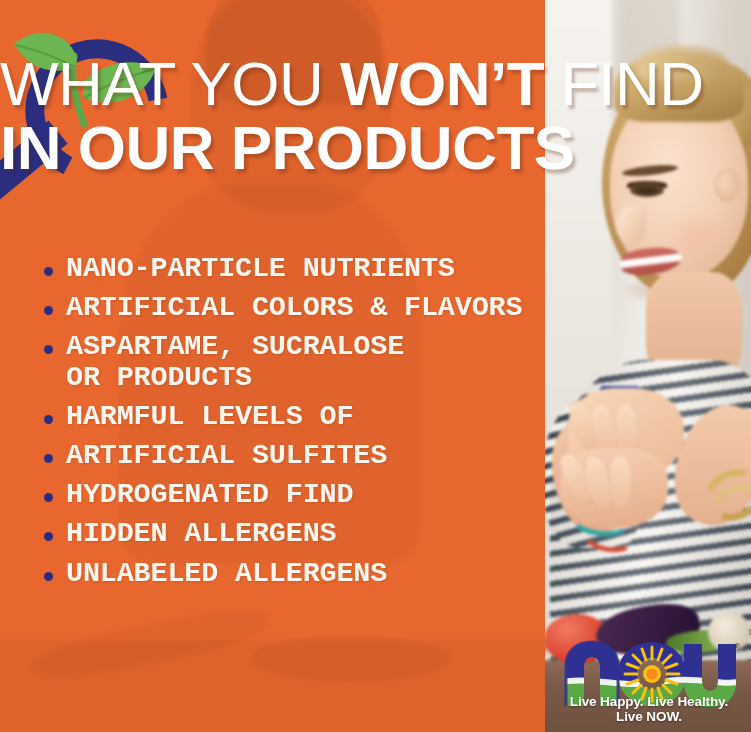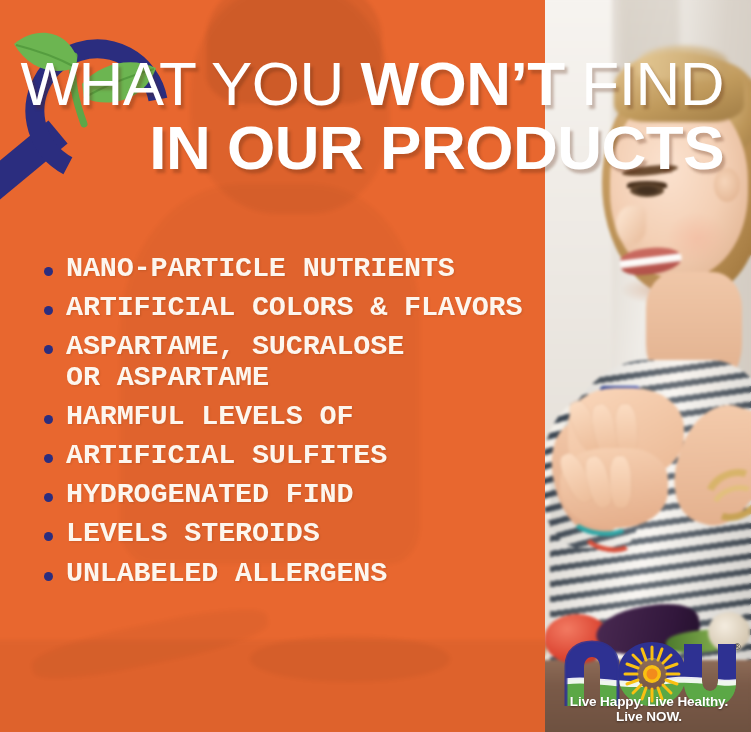--- a/index.html
+++ b/index.html
@@ -386,21 +386,20 @@
     left: -42px; top: 6px;
     width: 220px; height: 210px;
     pointer-events: none;
   }
 
   
   .headline {
     position: absolute;
     left: 0; top: 54px;
     width: 740px;
-    text-align: right;
     padding-right: 16px;
     box-sizing: border-box;
     color: #ffffff;
     line-height: .96;
     letter-spacing: -0.5px;
     text-shadow: 3px 4px 3px rgba(90,40,15,.30);
     z-index: 6;
   }
   .headline .l1 {
     display: block;
@@ -569,33 +568,33 @@
 
   <ul class="bullets">
     <li>
       <span>NANO-PARTICLE NUTRIENTS</span>
     </li>
     <li>
       <span>ARTIFICIAL COLORS &amp; FLAVORS</span>
     </li>
     <li>
       <span>ASPARTAME, SUCRALOSE</span>
-      <span class="l2row">OR ASPARTAME</span>
+      <span class="l2row">OR PRODUCTS</span>
     </li>
     <li>
       <span>HARMFUL LEVELS OF</span>
     </li>
     <li>
       <span>ARTIFICIAL SULFITES</span>
     </li>
     <li>
       <span>HYDROGENATED FIND</span>
     </li>
     <li>
-      <span>LEVELS STEROIDS</span>
+      <span>HIDDEN ALLERGENS</span>
     </li>
     <li>
       <span>UNLABELED ALLERGENS</span>
     </li>
   </ul>
 
   <div class="now-logo">
     <svg width="186" height="80" viewBox="0 0 186 80" xmlns="http://www.w3.org/2000/svg">
       <defs>
         <clipPath id="nowclip">

